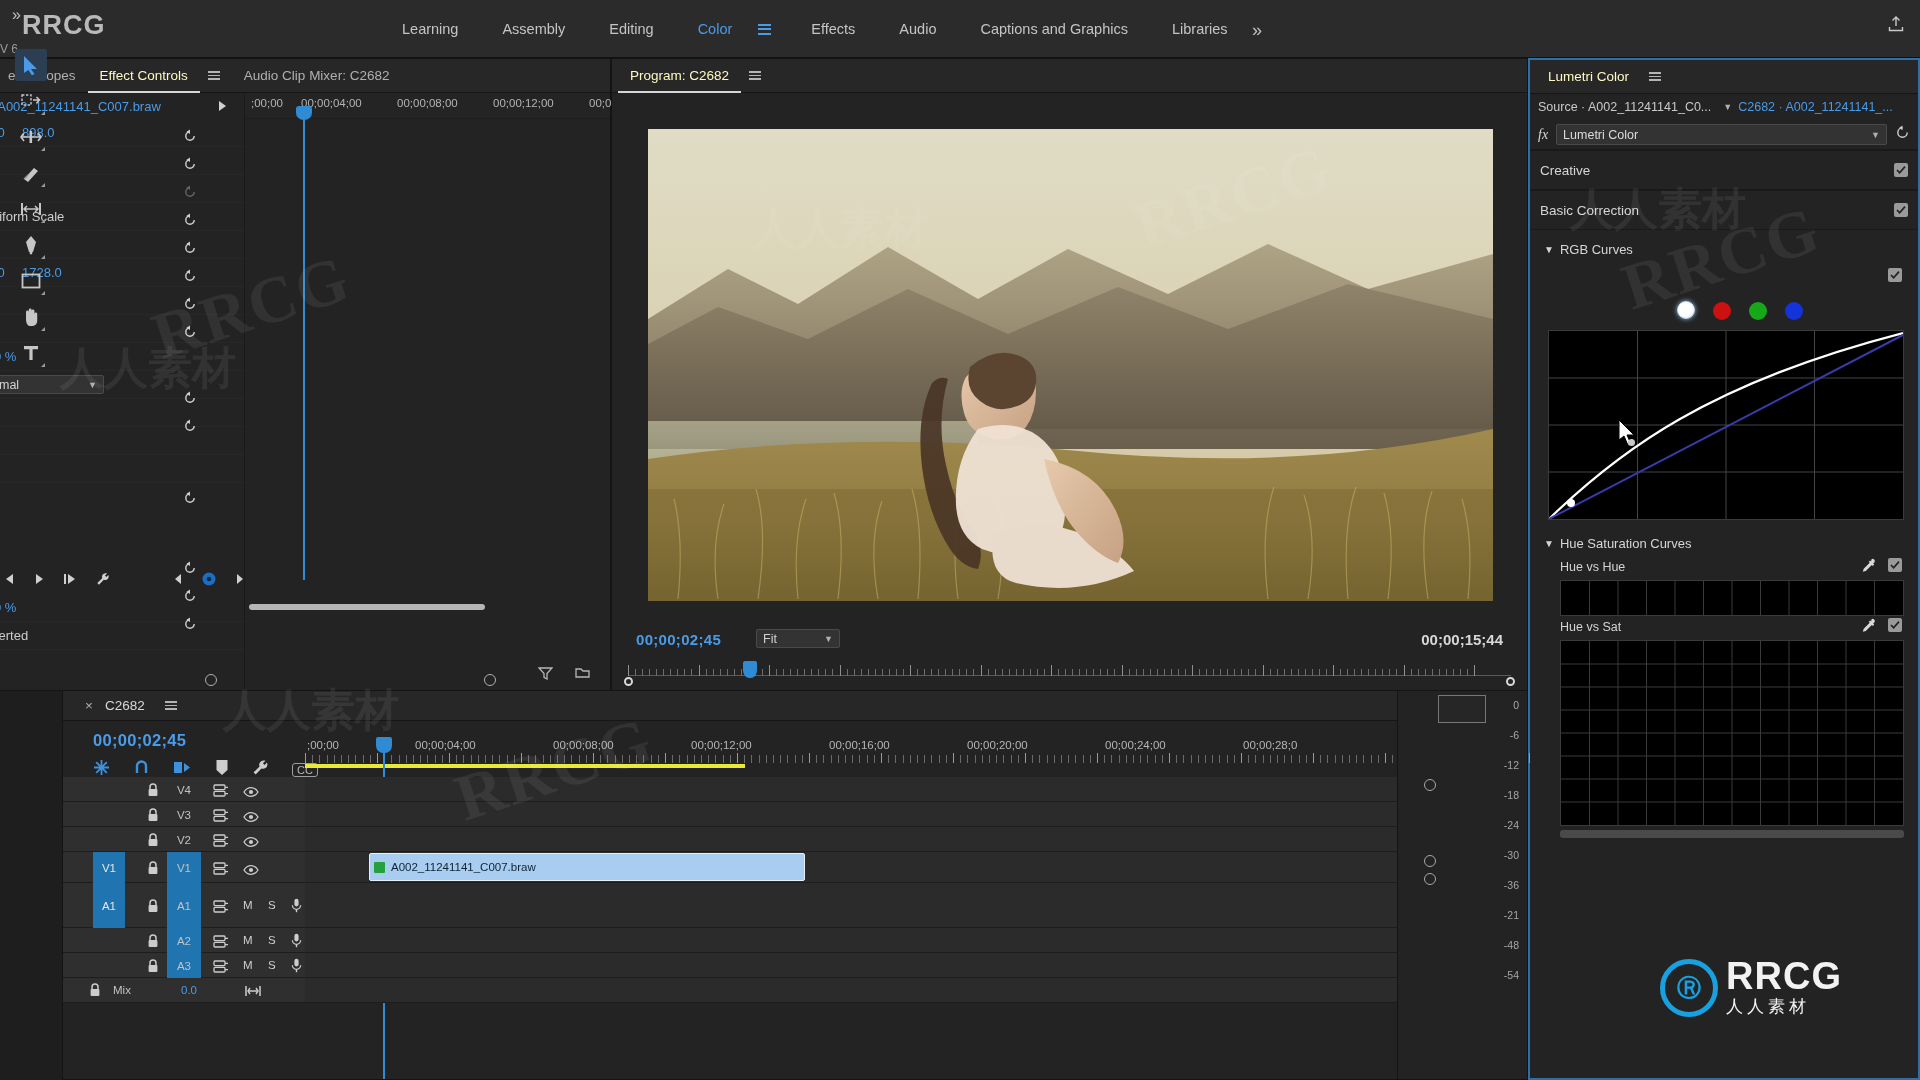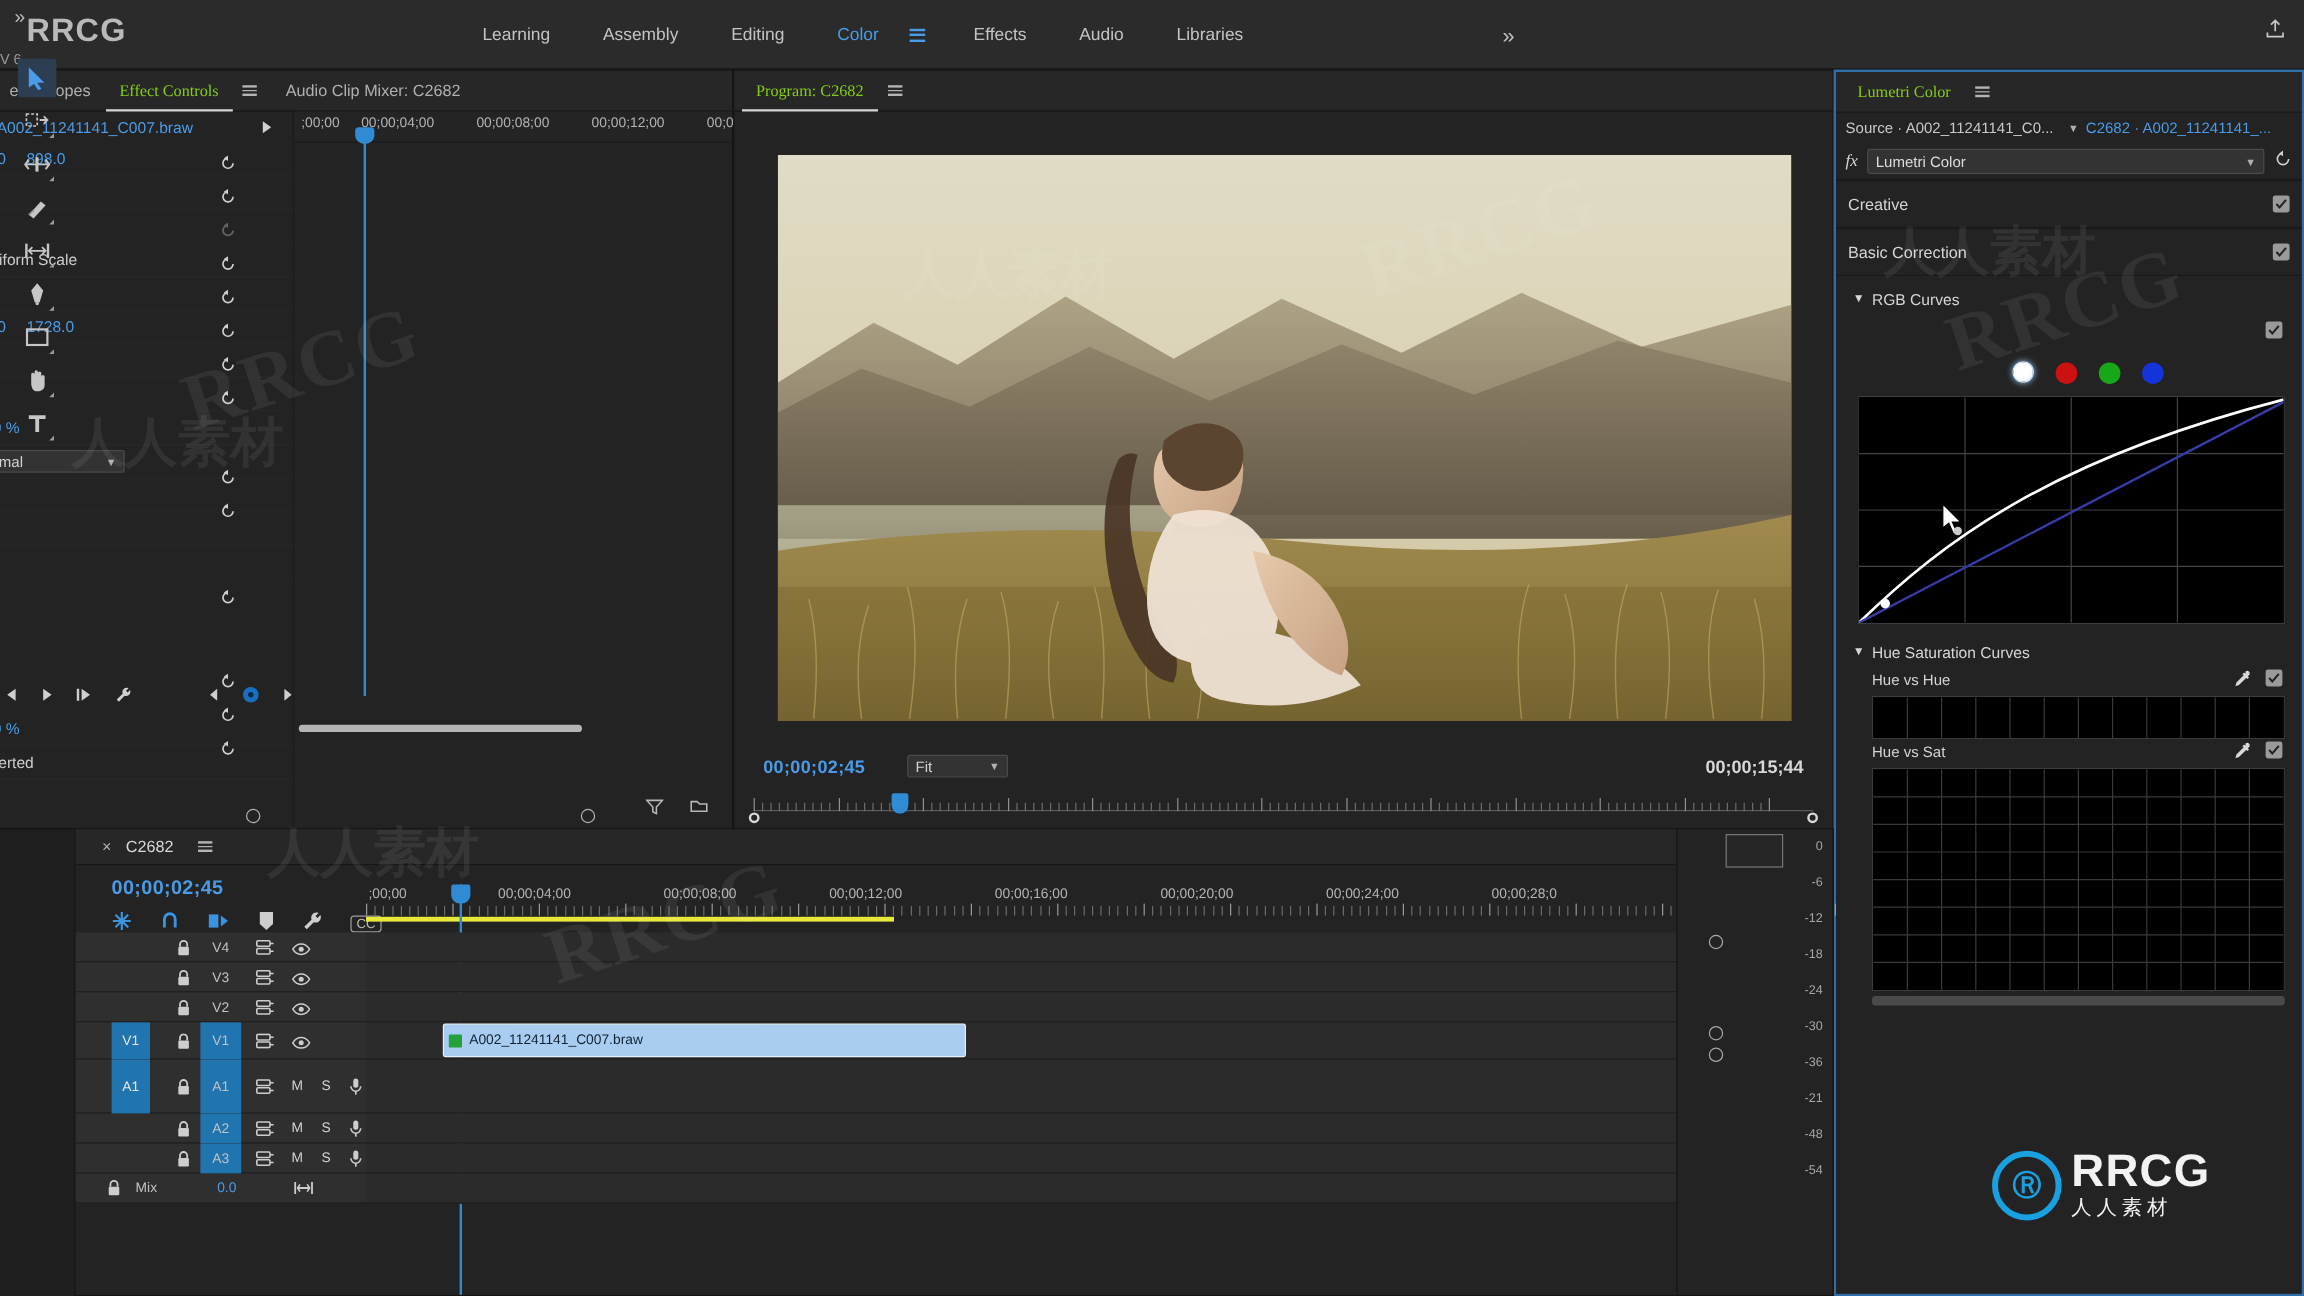--- a/index.html
+++ b/index.html
@@ -34,21 +34,21 @@
   .ws-more { position:absolute; left: 1252px; top: 20px; font-size: 18px; color:#c0c0c0; letter-spacing:-2px; }
   .topbar-right { position: absolute; right: 14px; top: 14px; display:flex; gap:16px; align-items:center; }
 
   
   .panel { position: absolute; background: #232323; border: 1px solid #141414; }
   .panel-tabrow {
     height: 34px; background: #272727; display: flex; align-items: center;
     border-bottom: 1px solid #161616; padding-left: 6px; gap: 0;
   }
   .ptab { font-size: 13.5px; color: #b0b0b0; padding: 0 12px; height: 34px; display:flex; align-items:center; white-space:nowrap; }
-  .ptab.active { color: #84cc16; box-shadow: inset 0 -2px 0 #d6d6d6; font-family: Liberation Serif, serif; }
+  .ptab.active { color: #fef9c3; box-shadow: inset 0 -2px 0 #d6d6d6; }
   .hamb { display:inline-flex; flex-direction:column; gap:2px; margin-left:8px; }
   .hamb i { width:12px; height:1.6px; background:#b4b4b4; display:block; }
 
   
   #effectControls { left: -1px; top: 58px; width: 612px; height: 633px; }
   #ecBody { position:absolute; left:0; top:34px; right:0; bottom:0; }
   .ec-left { position:absolute; left:0; top:0; width:245px; bottom:0; border-right:1px solid #1a1a1a; }
   .ec-right { position:absolute; left:245px; top:0; right:0; bottom:0; }
   .ec-row { height:28px; position:relative; border-bottom:1px solid #282828; }
   .ec-row .lbl { position:absolute; left:-8px; top:6px; font-size:13px; color:#cdcdcd; white-space:nowrap; }
@@ -155,20 +155,21 @@
       <div class="ws-tab active">Color</div>
       <div class="ws-tab" style="padding-left:4px;padding-right:10px">
         <span class="ws-menu-icon" style="margin-left:0">
             <i></i>
             <i></i>
             <i></i>
           </span>
       </div>
       <div class="ws-tab">Effects</div>
       <div class="ws-tab">Audio</div>
+      <div class="ws-tab">Captions and Graphics</div>
       <div class="ws-tab">Libraries</div>
     </div>
     <div class="ws-more">»</div>
     <div class="topbar-right">
       <span>
         <svg width="20" height="20" viewBox="0 0 20 20">
             <path d="M10 3v9M6.5 6.5L10 3l3.5 3.5M3.5 13v3.5h13V13" stroke="#c9c9c9" stroke-width="1.4" fill="none"></path>
           </svg>
       </span>
     </div>

